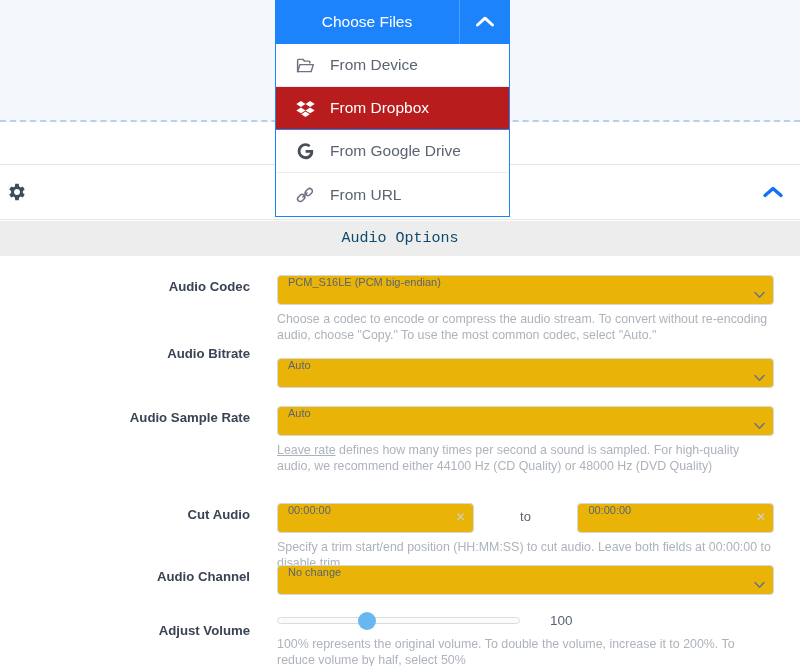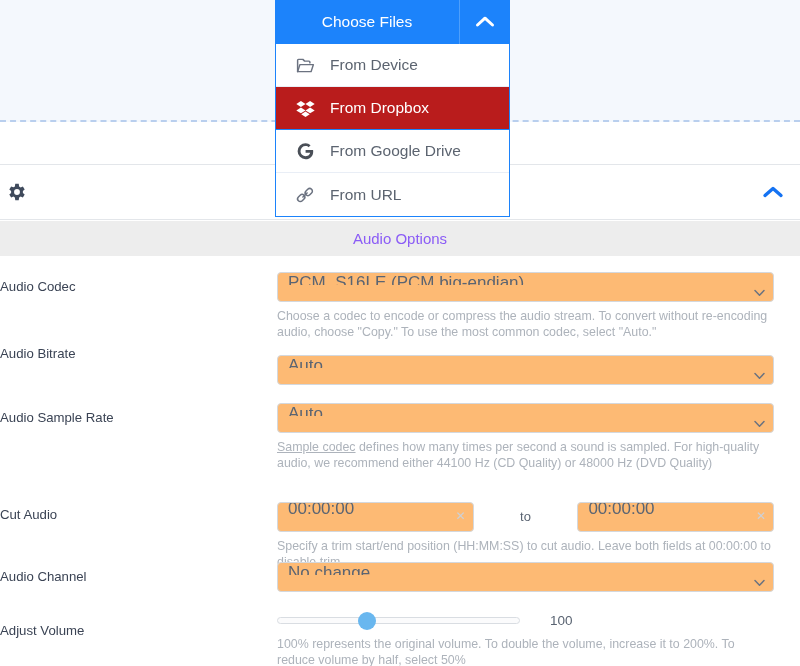--- a/index.html
+++ b/index.html
@@ -46,38 +46,38 @@
     position: absolute; right: 14px; top: 50%; transform: translateY(-50%);
     width: 26px; height: 18px;
   }
 
   
   .section-bar {
     position: absolute; left: 0; top: 221px; width: 800px; height: 35px;
     background: #ededed;
     display: flex; align-items: center; justify-content: center;
   }
-  .section-bar-title { font-size: 15px; color: #8b5cf6; }
+  .section-bar-title { font-size: 15px; color: #0c4a6e; font-family: Liberation Mono, monospace; }
 
   
   .form { position: absolute; left: 0; top: 256px; width: 800px; }
   .row { position: relative; width: 800px; }
   .lbl {
-    position: absolute; left: 0; width: 250px; 
-    font-size: 13.2px; font-weight: normal; color: #3a4354;
+    position: absolute; left: 0; width: 250px; text-align: right;
+    font-size: 13.2px; font-weight: bold; color: #3a4354;
     white-space: nowrap;
   }
   .ctl-area { position: absolute; left: 277px; right: 26px; }
 
   select.fld, .timefld {
     width: 100%; height: 30px;
     border: 1px solid #d4d8dd; border-radius: 4px;
-    background: #fdba74; color: #5a6472;
+    background: #eab308; color: #5a6472;
     font-family: "Liberation Sans", sans-serif;
-    font-size: 17px;
+    font-size: 11px;
     padding: 0 26px 16px 10px;
     outline: none;
     -webkit-appearance: none; -moz-appearance: none; appearance: none;
   }
   .selwrap { position: relative; }
   .selwrap .caret {
     position: absolute; right: 9px; top: 50%; transform: translateY(-50%);
     width: 11px; height: 8px; pointer-events: none;
   }
 
@@ -223,21 +223,21 @@
         <div class="selwrap">
           <select class="fld">
             <option>Auto</option>
           </select>
           <span class="caret">
             <svg viewBox="0 0 11 8" width="11" height="8">
               <path d="M1 1.6 L5.5 6.2 L10 1.6" fill="none" stroke="#6b7380" stroke-width="1.5" stroke-linecap="round" stroke-linejoin="round"></path>
             </svg>
           </span>
         </div>
-        <div class="help"><span class="ulink">Sample codec</span><span> defines how many times per second a sound is sampled. For high-quality audio, we recommend either 44100 Hz (CD Quality) or 48000 Hz (DVD Quality)</span></div>
+        <div class="help"><span class="ulink">Leave rate</span><span> defines how many times per second a sound is sampled. For high-quality audio, we recommend either 44100 Hz (CD Quality) or 48000 Hz (DVD Quality)</span></div>
       </div>
     </div>
 
     <div class="row" style="height:83px;">
       <div class="lbl" style="top:37px;">Cut Audio</div>
       <div class="ctl-area" style="top:30px;">
         <div class="cut-wrap">
           <div class="tf-box">
             <input class="timefld" type="text" value="00:00:00" style="">
             <span class="tf-x">✕</span>

